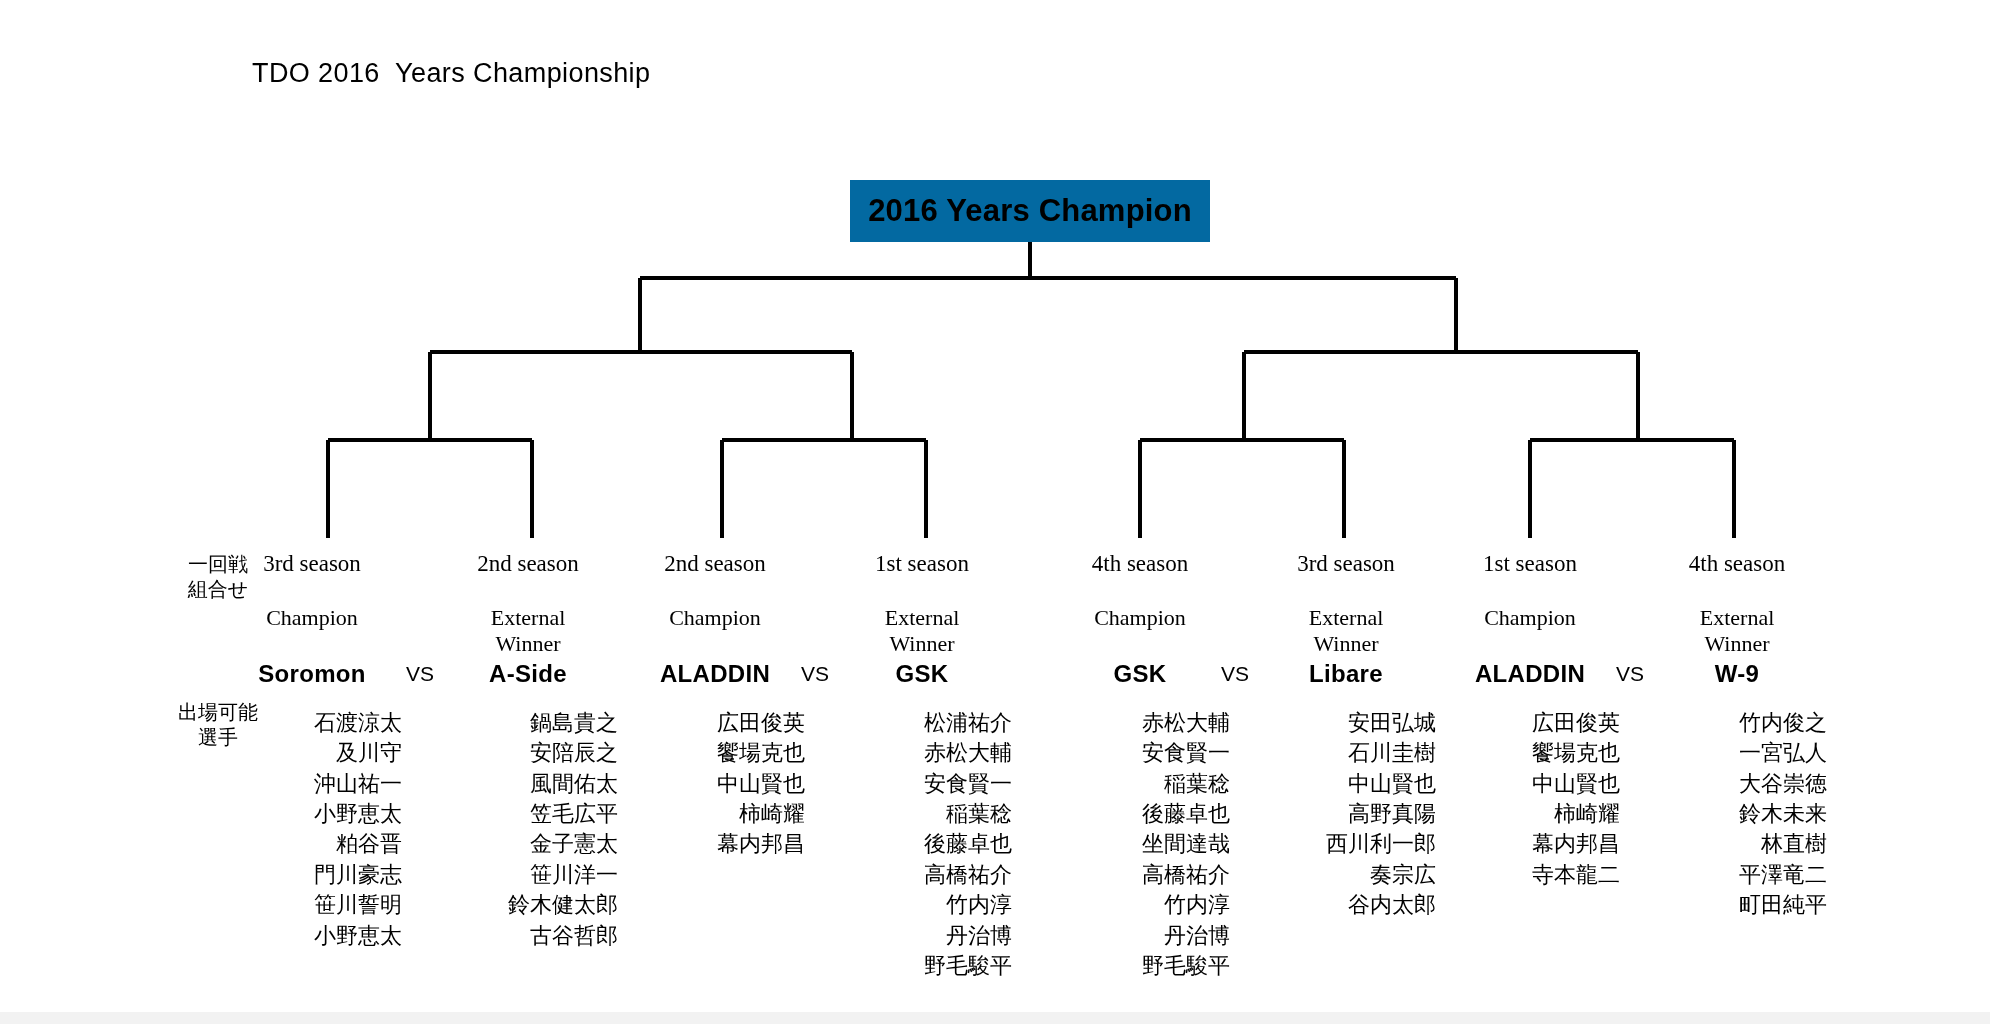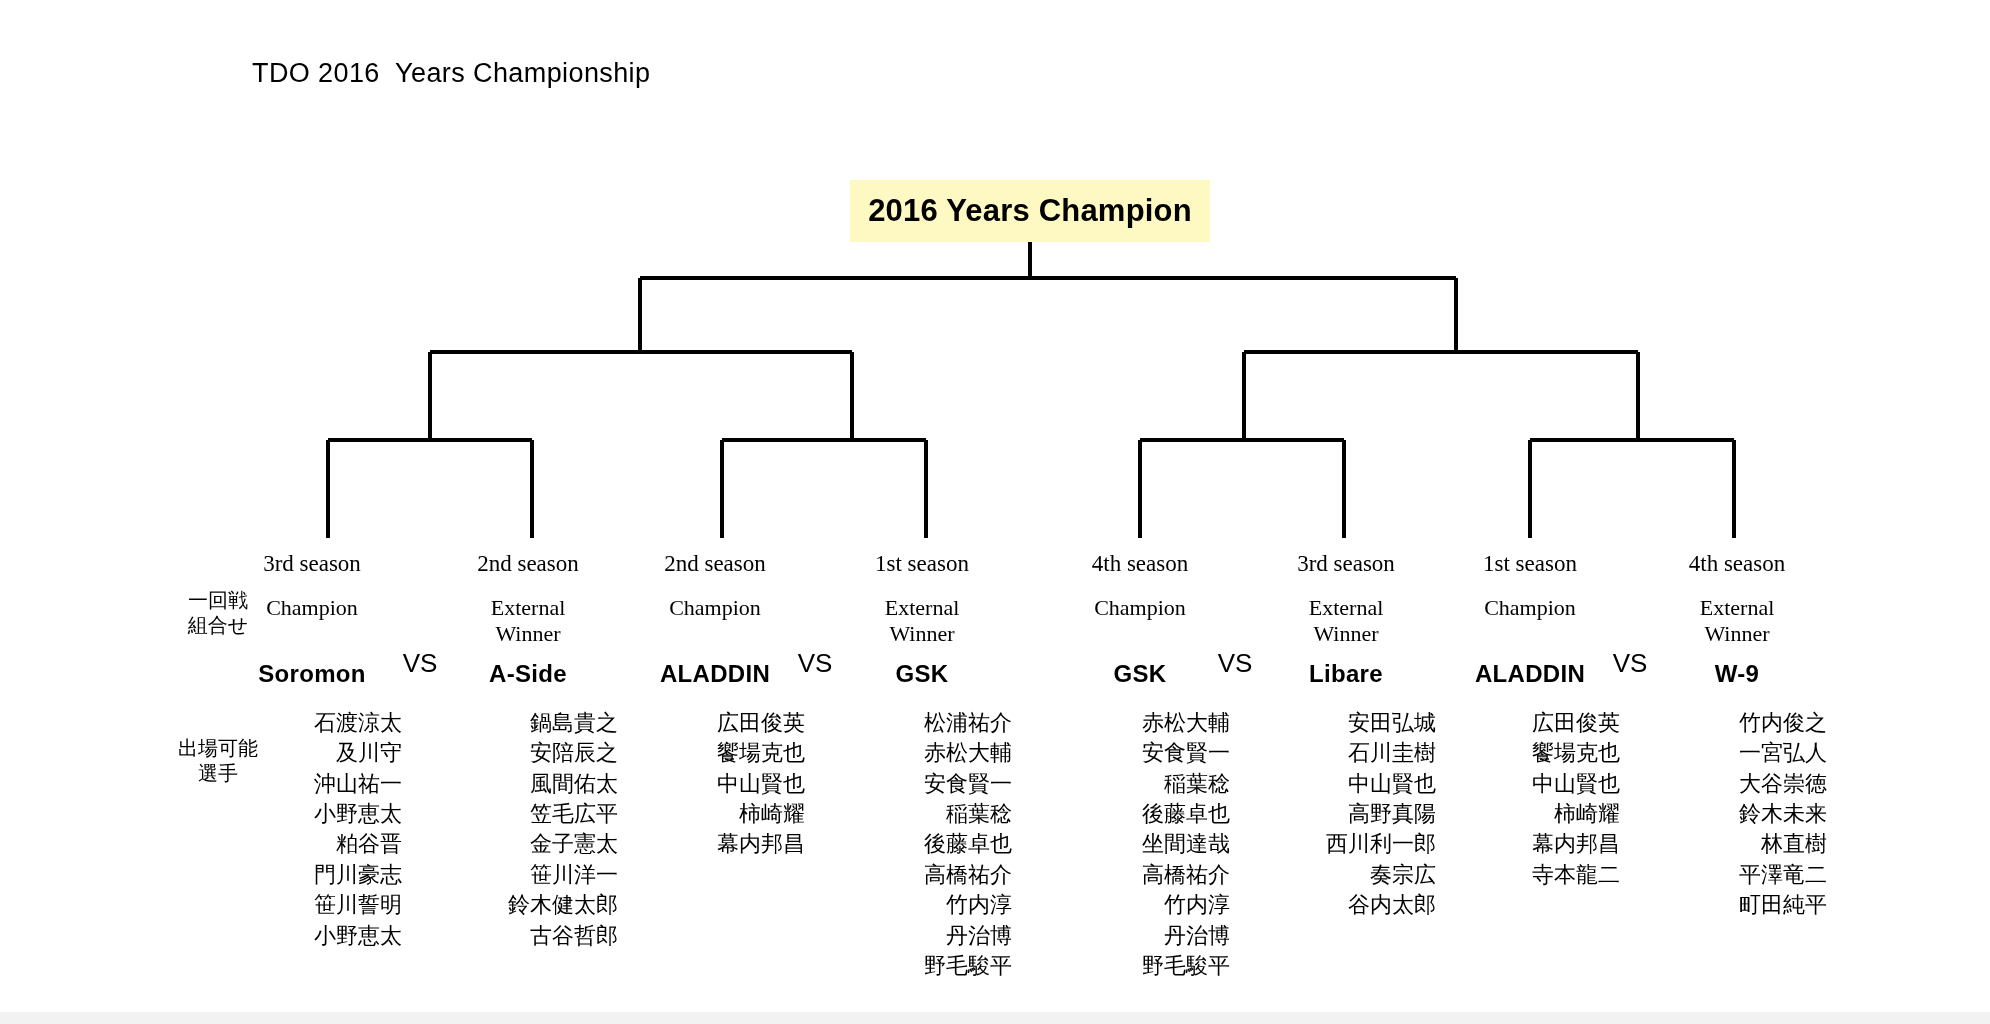--- a/index.html
+++ b/index.html
@@ -35,21 +35,21 @@
     letter-spacing: 1px;
   }
 
   
   #champion-box {
     position: absolute;
     left: 850px;
     top: 180px;
     width: 360px;
     height: 62px;
-    background: #fef9c3;
+    background: #0369a1;
     display: flex;
     align-items: center;
     justify-content: center;
   }
   #champion-label {
     font-family: "Liberation Sans", sans-serif;
     font-weight: bold;
     font-size: 31px;
     color: #000000;
     letter-spacing: 0.2px;
@@ -66,21 +66,20 @@
   }
 
   
   .row-label {
     position: absolute;
     font-family: "Liberation Sans", sans-serif;
     font-size: 20px;
     line-height: 1.25;
     text-align: center;
     width: 120px;
-    margin-top: 36px;
   }
   #label-round1 { left: 158px; top: 552px; }
   #label-players { left: 158px; top: 700px; }
 
   
   .team-col {
     position: absolute;
     width: 180px;
     text-align: center;
     top: 552px;
@@ -88,21 +87,21 @@
   .season-line {
     font-family: "Liberation Serif", serif;
     font-size: 23px;
     line-height: 1.0;
     white-space: nowrap;
   }
   .season-sub {
     font-family: "Liberation Serif", serif;
     font-size: 22px;
     line-height: 1.16;
-    margin-top: 20px;
+    margin-top: 30px;
     white-space: pre-line;
   }
   .team-name {
     font-family: "Liberation Sans", sans-serif;
     font-weight: bold;
     font-size: 24px;
     letter-spacing: 0.3px;
     white-space: nowrap;
   }
   .team-name-wrap {
@@ -117,23 +116,23 @@
     width: 180px;
     text-align: right;
     font-family: "Liberation Sans", sans-serif;
     font-size: 22px;
     line-height: 1.38;
   }
   .roster div { white-space: nowrap; }
 
   .vs-label {
     position: absolute;
-    top: 648px;
-    font-family: "Liberation Sans", sans-serif;
-    font-size: 26px;
+    top: 662px;
+    font-family: "Liberation Sans", sans-serif;
+    font-size: 21px;
     width: 40px;
     text-align: center;
   }
 
   
   #col-0 { left: 222px; } #col-0-name { left: 222px; } #col-0-roster { left: 222px; }
   #col-1 { left: 438px; } #col-1-name { left: 438px; } #col-1-roster { left: 438px; }
   #col-2 { left: 625px; } #col-2-name { left: 625px; } #col-2-roster { left: 625px; }
   #col-3 { left: 832px; } #col-3-name { left: 832px; } #col-3-roster { left: 832px; }
   #col-4 { left: 1050px; } #col-4-name { left: 1050px; } #col-4-roster { left: 1050px; }

